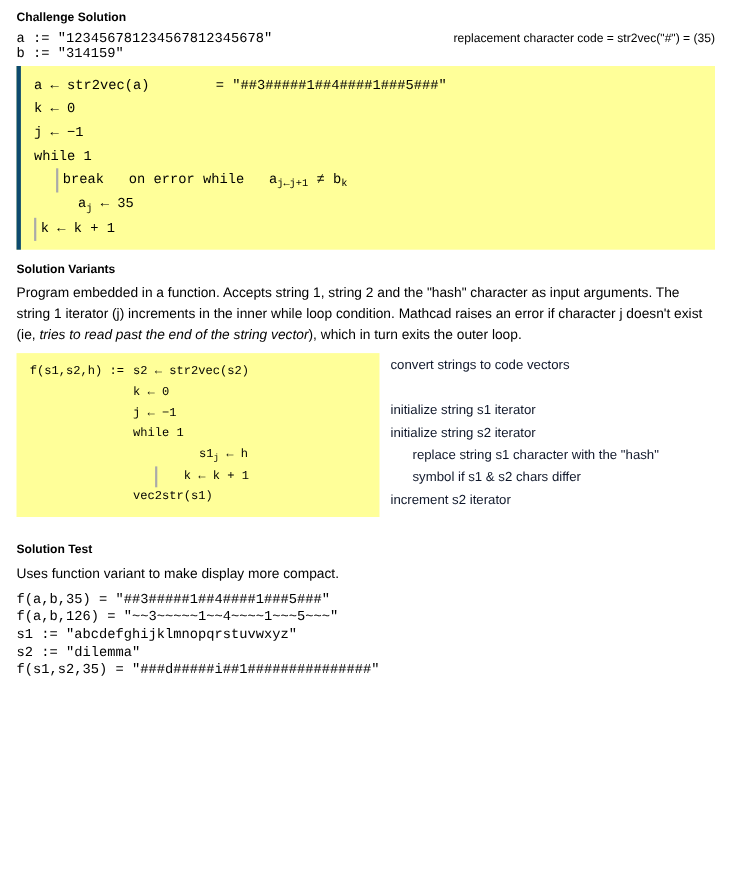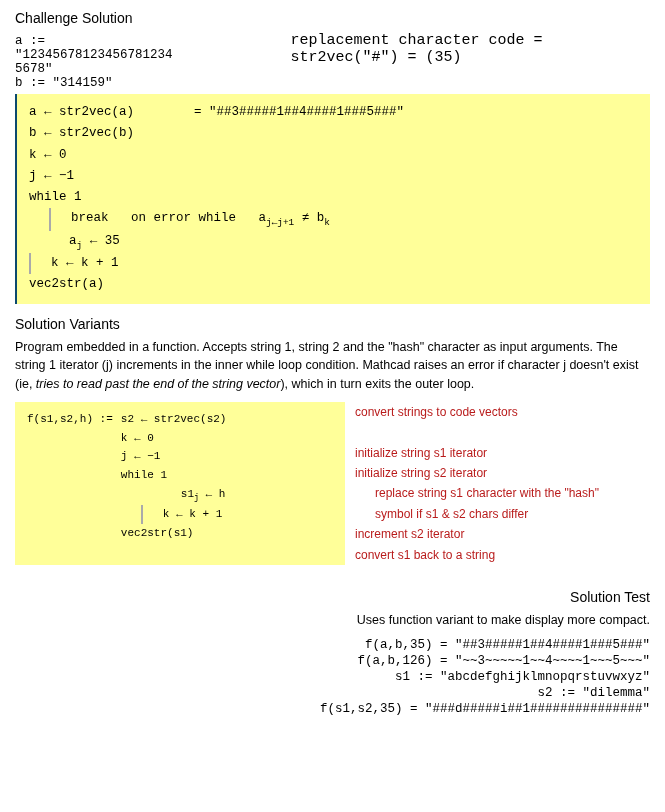--- a/index.html
+++ b/index.html
@@ -5,52 +5,52 @@
     * { margin: 0; padding: 0; box-sizing: border-box; }
     body {
       font-family: Arial, sans-serif;
       font-size: 13px;
       color: #000;
       background: #fff;
       width: 665px;
       padding: 10px 15px;
     }
     .section-title {
-      font-weight: normal;
-      font-size: 14px;
+      font-weight: bold;
+      font-size: 11px;
       margin-bottom: 6px;
     }
     .code-inline {
       font-family: 'Courier New', monospace;
       font-size: 12.5px;
     }
     .yellow-box {
       background: #ffff99;
-      border-left: 2px solid #0c4a6e;
+      border-left: 4px solid #0c4a6e;
       padding: 8px 12px;
       margin-bottom: 12px;
       font-family: 'Courier New', monospace;
       font-size: 12.5px;
       line-height: 1.7;
     }
     .yellow-box .line {
       display: flex;
       align-items: baseline;
     }
     .indent1 { margin-left: 20px; }
     .indent2 { margin-left: 40px; }
-    .bar { border-left: 2px solid #aaa; padding-left: 20px; }
+    .bar { border-left: 2px solid #aaa; padding-left: 4px; text-align: right; }
     sub, sup {
       font-size: 0.75em;
     }
     .replacement-note {
       display: inline-block;
       margin-left: 108px;
-      font-family: Liberation Mono, monospace;
-      font-size: 15px;
+      font-family: Liberation Sans, sans-serif;
+      font-size: 11px;
     }
     .section-variants {
       margin-bottom: 6px;
     }
     .desc-text {
       font-size: 12.5px;
       margin-bottom: 8px;
       line-height: 1.5;
     }
     .desc-text em {
@@ -65,29 +65,28 @@
       padding: 8px 12px;
       font-family: 'Courier New', monospace;
       font-size: 11px;
       line-height: 1.7;
       min-width: 330px;
     }
     .two-col .right-comments {
       font-family: Arial, sans-serif;
       font-size: 12px;
       line-height: 1.7;
-      color: #b91c1c;
+      color: #0f172a;
       padding-top: 0px;
     }
     .right-comments .comment-line {
       min-height: 1.7em;
     }
     .solution-test {
       margin-top: 24px;
-      text-align: right;
     }
     .test-line {
       font-family: 'Courier New', monospace;
       font-size: 12.5px;
       margin-bottom: 2px;
     }
     .header-row {
       display: flex;
       align-items: baseline;
       margin-bottom: 4px;
@@ -111,46 +110,40 @@
     </div>
     <div class="replacement-note">replacement character code = str2vec("#") = (35)</div>
   </div>
 
   <div class="yellow-box">
     <div class="line">
       <span>a ← str2vec(a)</span>
       <span style="margin-left:60px;">= "##3#####1##4####1###5###"</span>
     </div>
     <div class="line">
-      <span>b ← str2vec(b)</span>
-    </div>
-    <div class="line">
       <span>k ← 0</span>
     </div>
     <div class="line">
       <span>j ← −1</span>
     </div>
     <div class="line">
       <span>while 1</span>
     </div>
     <div class="line indent1">
       <div class="bar">
         <span>break &nbsp; on error while &nbsp; a<sub>j←j+1</sub> ≠ b<sub>k</sub></span>
       </div>
     </div>
     <div class="line indent2">
       <span>a<sub>j</sub> ← 35</span>
     </div>
     <div class="line">
       <div class="bar">
         <span>k ← k + 1</span>
       </div>
-    </div>
-    <div class="line">
-      <span>vec2str(a)</span>
     </div>
   </div>
 </div>
 
 <div class="section-variants">
   <div class="section-title">Solution Variants</div>
   <div class="desc-text">
     Program embedded in a function.  Accepts string 1, string 2 and the "hash" character as input arguments.  The string 1 iterator (j) increments in the inner while loop condition.  Mathcad raises an error if character j doesn't exist (ie, <em>tries to read past the end of the string vector</em>), which in turn exits the outer loop.
   </div>
 
@@ -173,21 +166,20 @@
     </div>
 
     <div class="right-comments">
       <div class="comment-line">convert strings to code vectors</div>
       <div class="comment-line">&nbsp;</div>
       <div class="comment-line">initialize string s1 iterator</div>
       <div class="comment-line">initialize string s2 iterator</div>
       <div class="comment-line" style="margin-left:20px;">replace string s1 character with the "hash"</div>
       <div class="comment-line" style="margin-left:20px;">symbol if s1 &amp; s2 chars differ</div>
       <div class="comment-line">increment s2 iterator</div>
-      <div class="comment-line">convert s1 back to a string</div>
     </div>
   </div>
 </div>
 
 <div class="solution-test">
   <div class="section-title">Solution Test</div>
   <div class="desc-text">Uses function variant to make display more compact.</div>
 
   <div style="margin-top:6px;">
     <div class="test-line">f(a,b,35) = "##3#####1##4####1###5###"</div>

